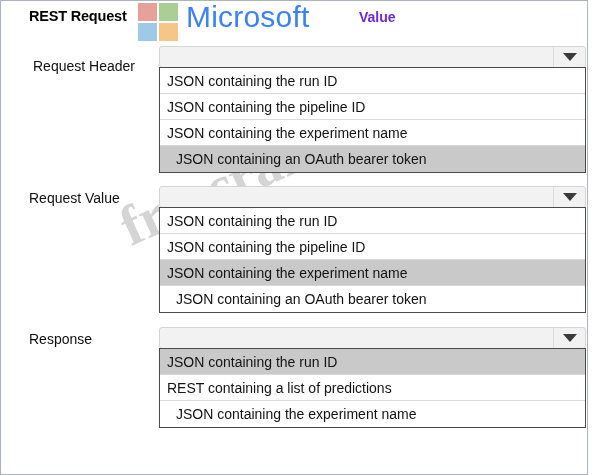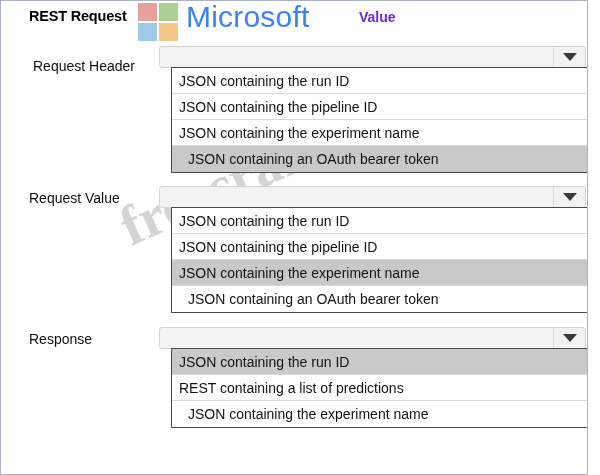--- a/index.html
+++ b/index.html
@@ -111,21 +111,21 @@
     width: 0;
     height: 0;
     border-left: 7px solid transparent;
     border-right: 7px solid transparent;
     border-top: 8px solid #3a3a3a;
   }
 
   
   .listbox {
     position: absolute;
-    left: 170px;
+    left: 158px;
     width: 427px;
     border: 1px solid #4a4a4a;
     background: #ffffff;
     box-sizing: border-box;
   }
   .opt {
     height: 26px;
     line-height: 26px;
     padding-left: 7px;
     font-size: 14px;

